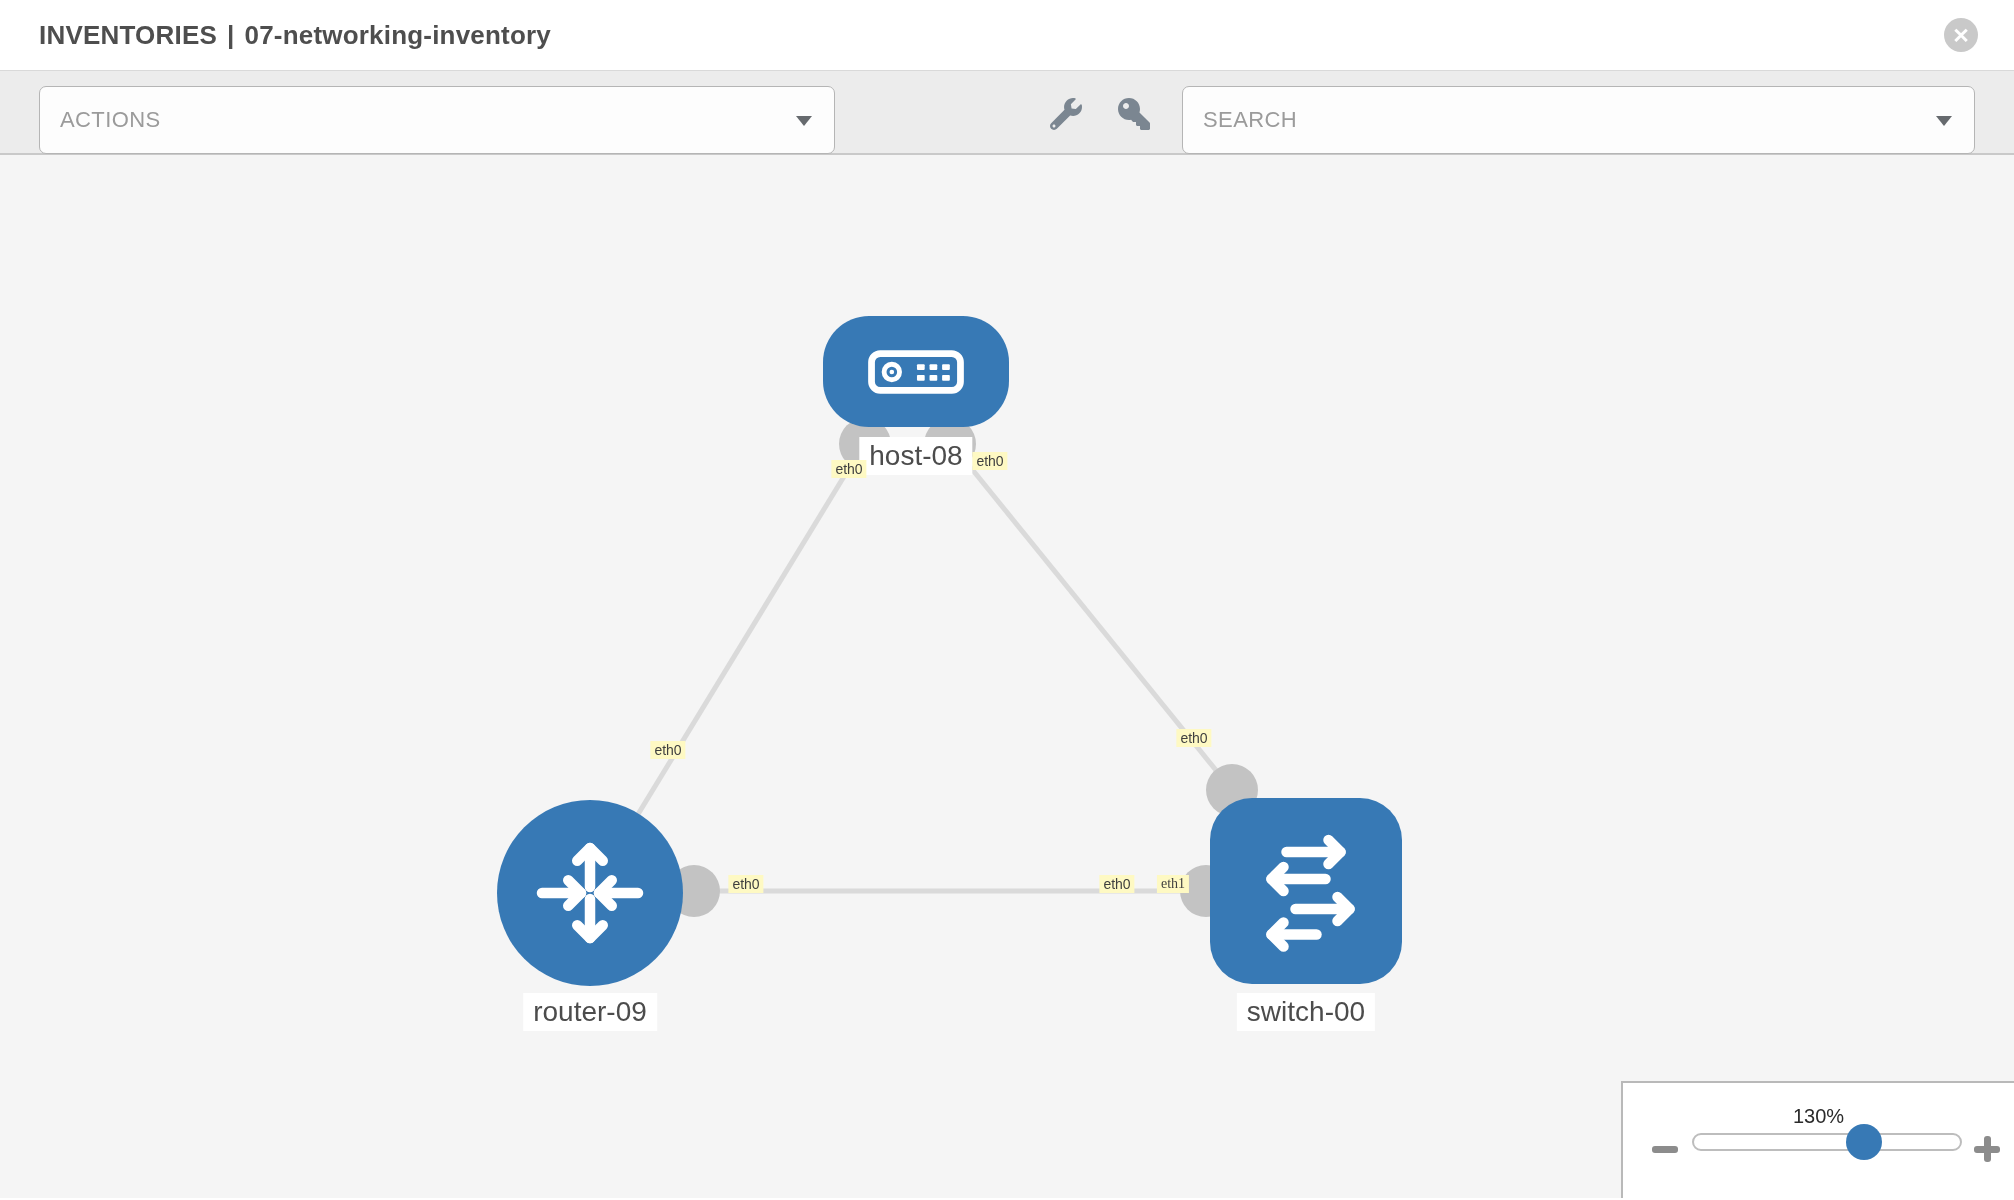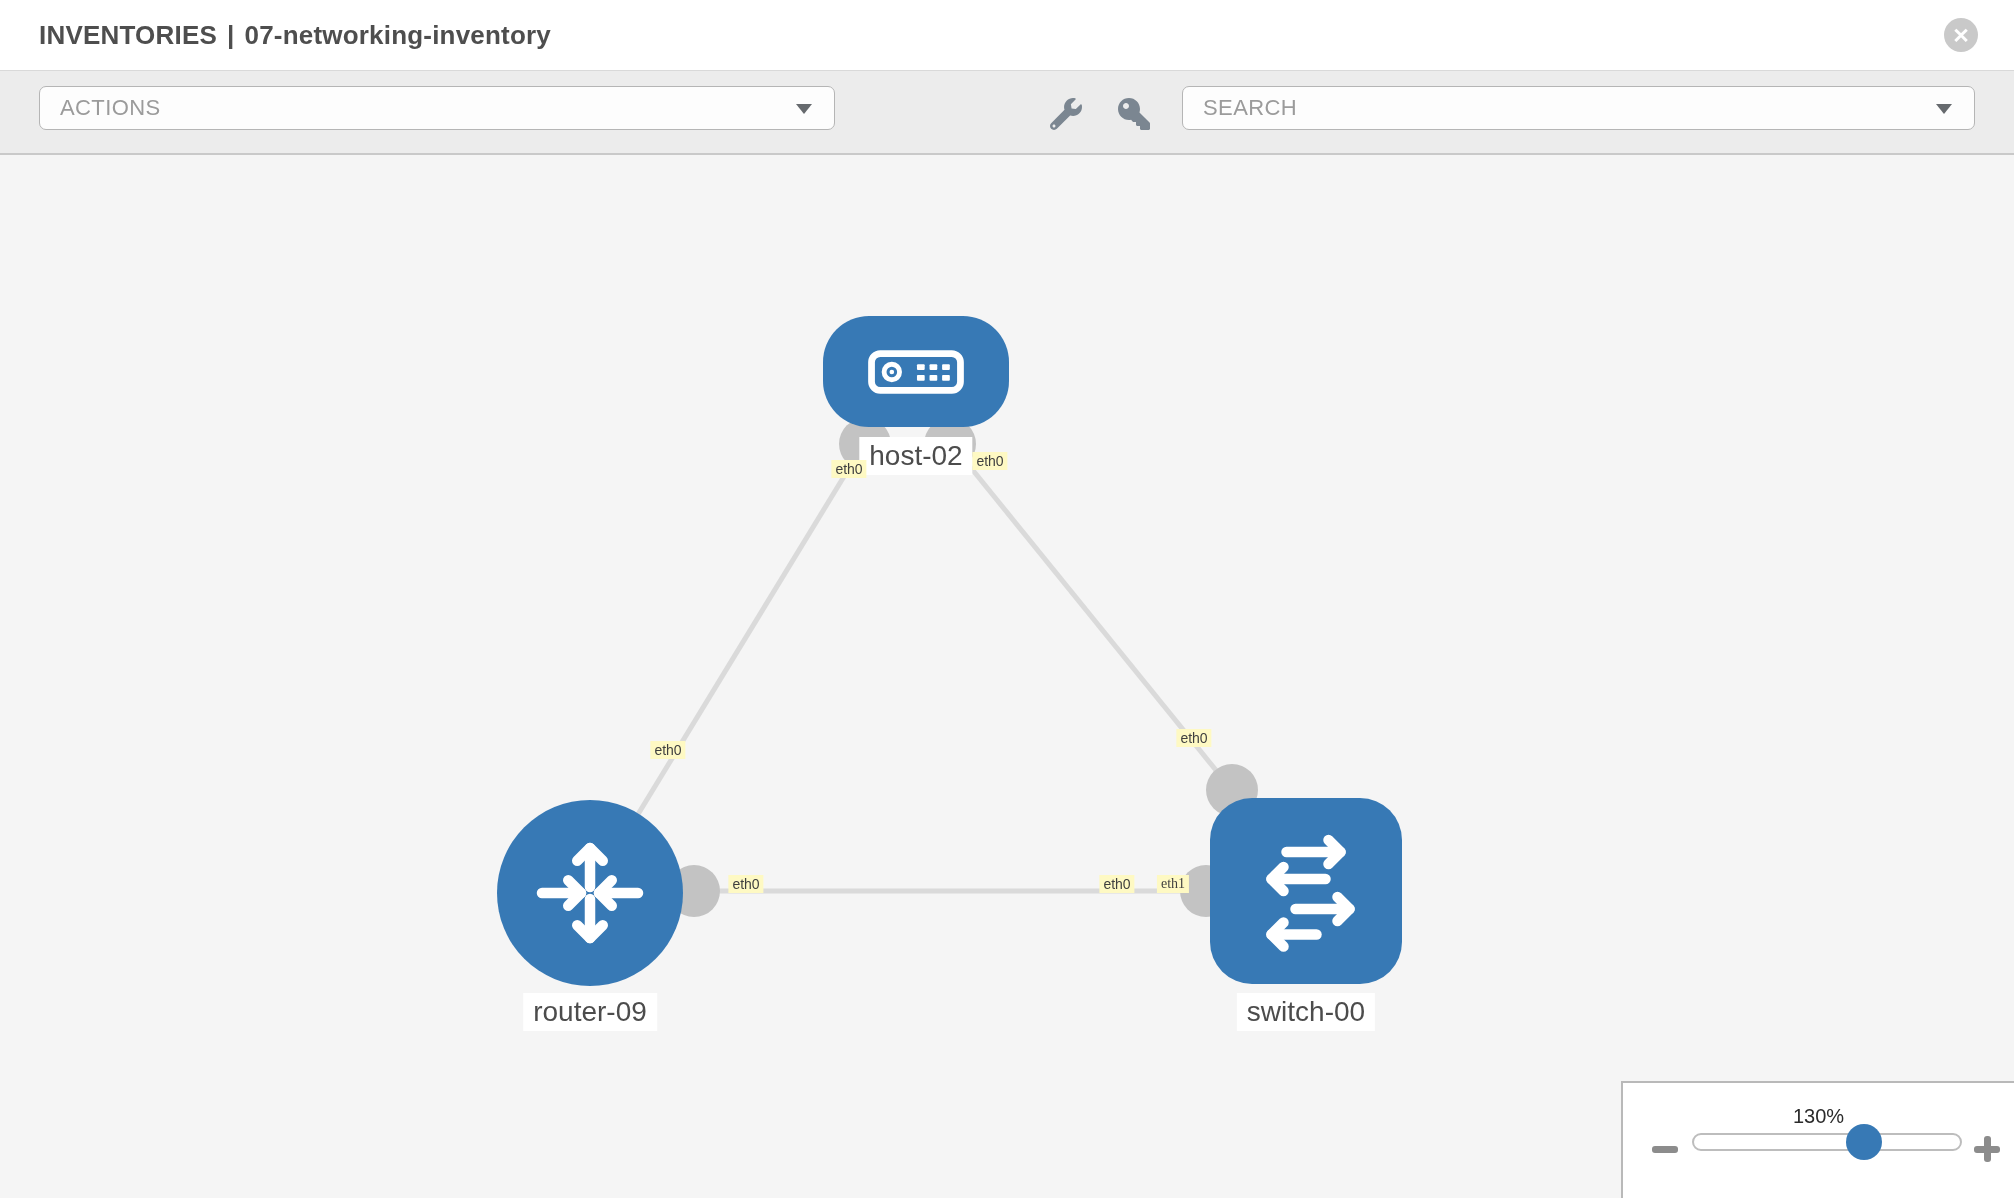--- a/index.html
+++ b/index.html
@@ -12,21 +12,21 @@
   .page-title { position:absolute; left:39px; top:0; height:70px; line-height:70px;
                 font-size:26px; font-weight:700; color:#4e4e4e; letter-spacing:0.2px; }
   .page-title .sep { margin:0 10px; color:#4e4e4e; }
   .close-btn { position:absolute; right:36px; top:18px; width:34px; height:34px; border:none;
                border-radius:50%; background:#c9c9c9; cursor:pointer; display:flex;
                align-items:center; justify-content:center; }
   .close-btn .x { color:#ffffff; font-size:21px; font-weight:700; line-height:1; }
 
   
   .toolbar { position:relative; height:84px; background:#ececec; border-bottom:2px solid #c9c9c9; }
-  .dropdown { position:absolute; top:15px; height:44px; background:#fdfdfd; border:1px solid #b5b5b5;
+  .dropdown { position:absolute; top:15px; height:68px; background:#fdfdfd; border:1px solid #b5b5b5;
               border-radius:7px; display:flex; align-items:center; cursor:pointer; }
   .dropdown .dd-label { margin-left:20px; font-size:22px; color:#9b9b9b; letter-spacing:0.4px; }
   .dropdown .caret { position:absolute; right:22px; top:50%; margin-top:-4px; width:0; height:0;
                      border-left:8px solid transparent; border-right:8px solid transparent;
                      border-top:10px solid #666a6e; }
   .dd-actions { left:39px; width:796px; }
   .dd-search  { left:1182px; width:793px; }
   .tool-icon { position:absolute; top:27px; width:32px; height:32px; cursor:pointer; }
   .tool-icon svg { width:32px; height:32px; display:block; }
   .icon-wrench { left:1050px; }
@@ -161,21 +161,21 @@
           <path d="M26,-16 L-46,-16"></path>
             <path d="M-30,-32 L-46,-16 L-30,0"></path>
           <path d="M-14,24 L58,24"></path>
             <path d="M42,8 L58,24 L42,40"></path>
           <path d="M14,58 L-46,58"></path>
             <path d="M-30,42 L-46,58 L-30,74"></path>
         </g>
       </svg>
     </div>
 
-    <div class="nodelabel" style="left:916px; top:301px;">host-02</div>
+    <div class="nodelabel" style="left:916px; top:301px;">host-08</div>
     <div class="nodelabel" style="left:590px; top:857px;">router-09</div>
     <div class="nodelabel" style="left:1306px; top:857px;">switch-00</div>
 
     <div class="linklabel" style="left:849px; top:314px;">eth0</div>
     <div class="linklabel" style="left:668px; top:595px;">eth0</div>
     <div class="linklabel" style="left:990px; top:306px;">eth0</div>
     <div class="linklabel" style="left:1194px; top:583px;">eth0</div>
     <div class="linklabel" style="left:746px; top:729px;">eth0</div>
     <div class="linklabel" style="left:1117px; top:729px; z-index:1;">eth0</div>
     <div class="linklabel" style="left:1173px; top:729px; z-index:2;font-family:Liberation Serif, serif;">eth1</div>

